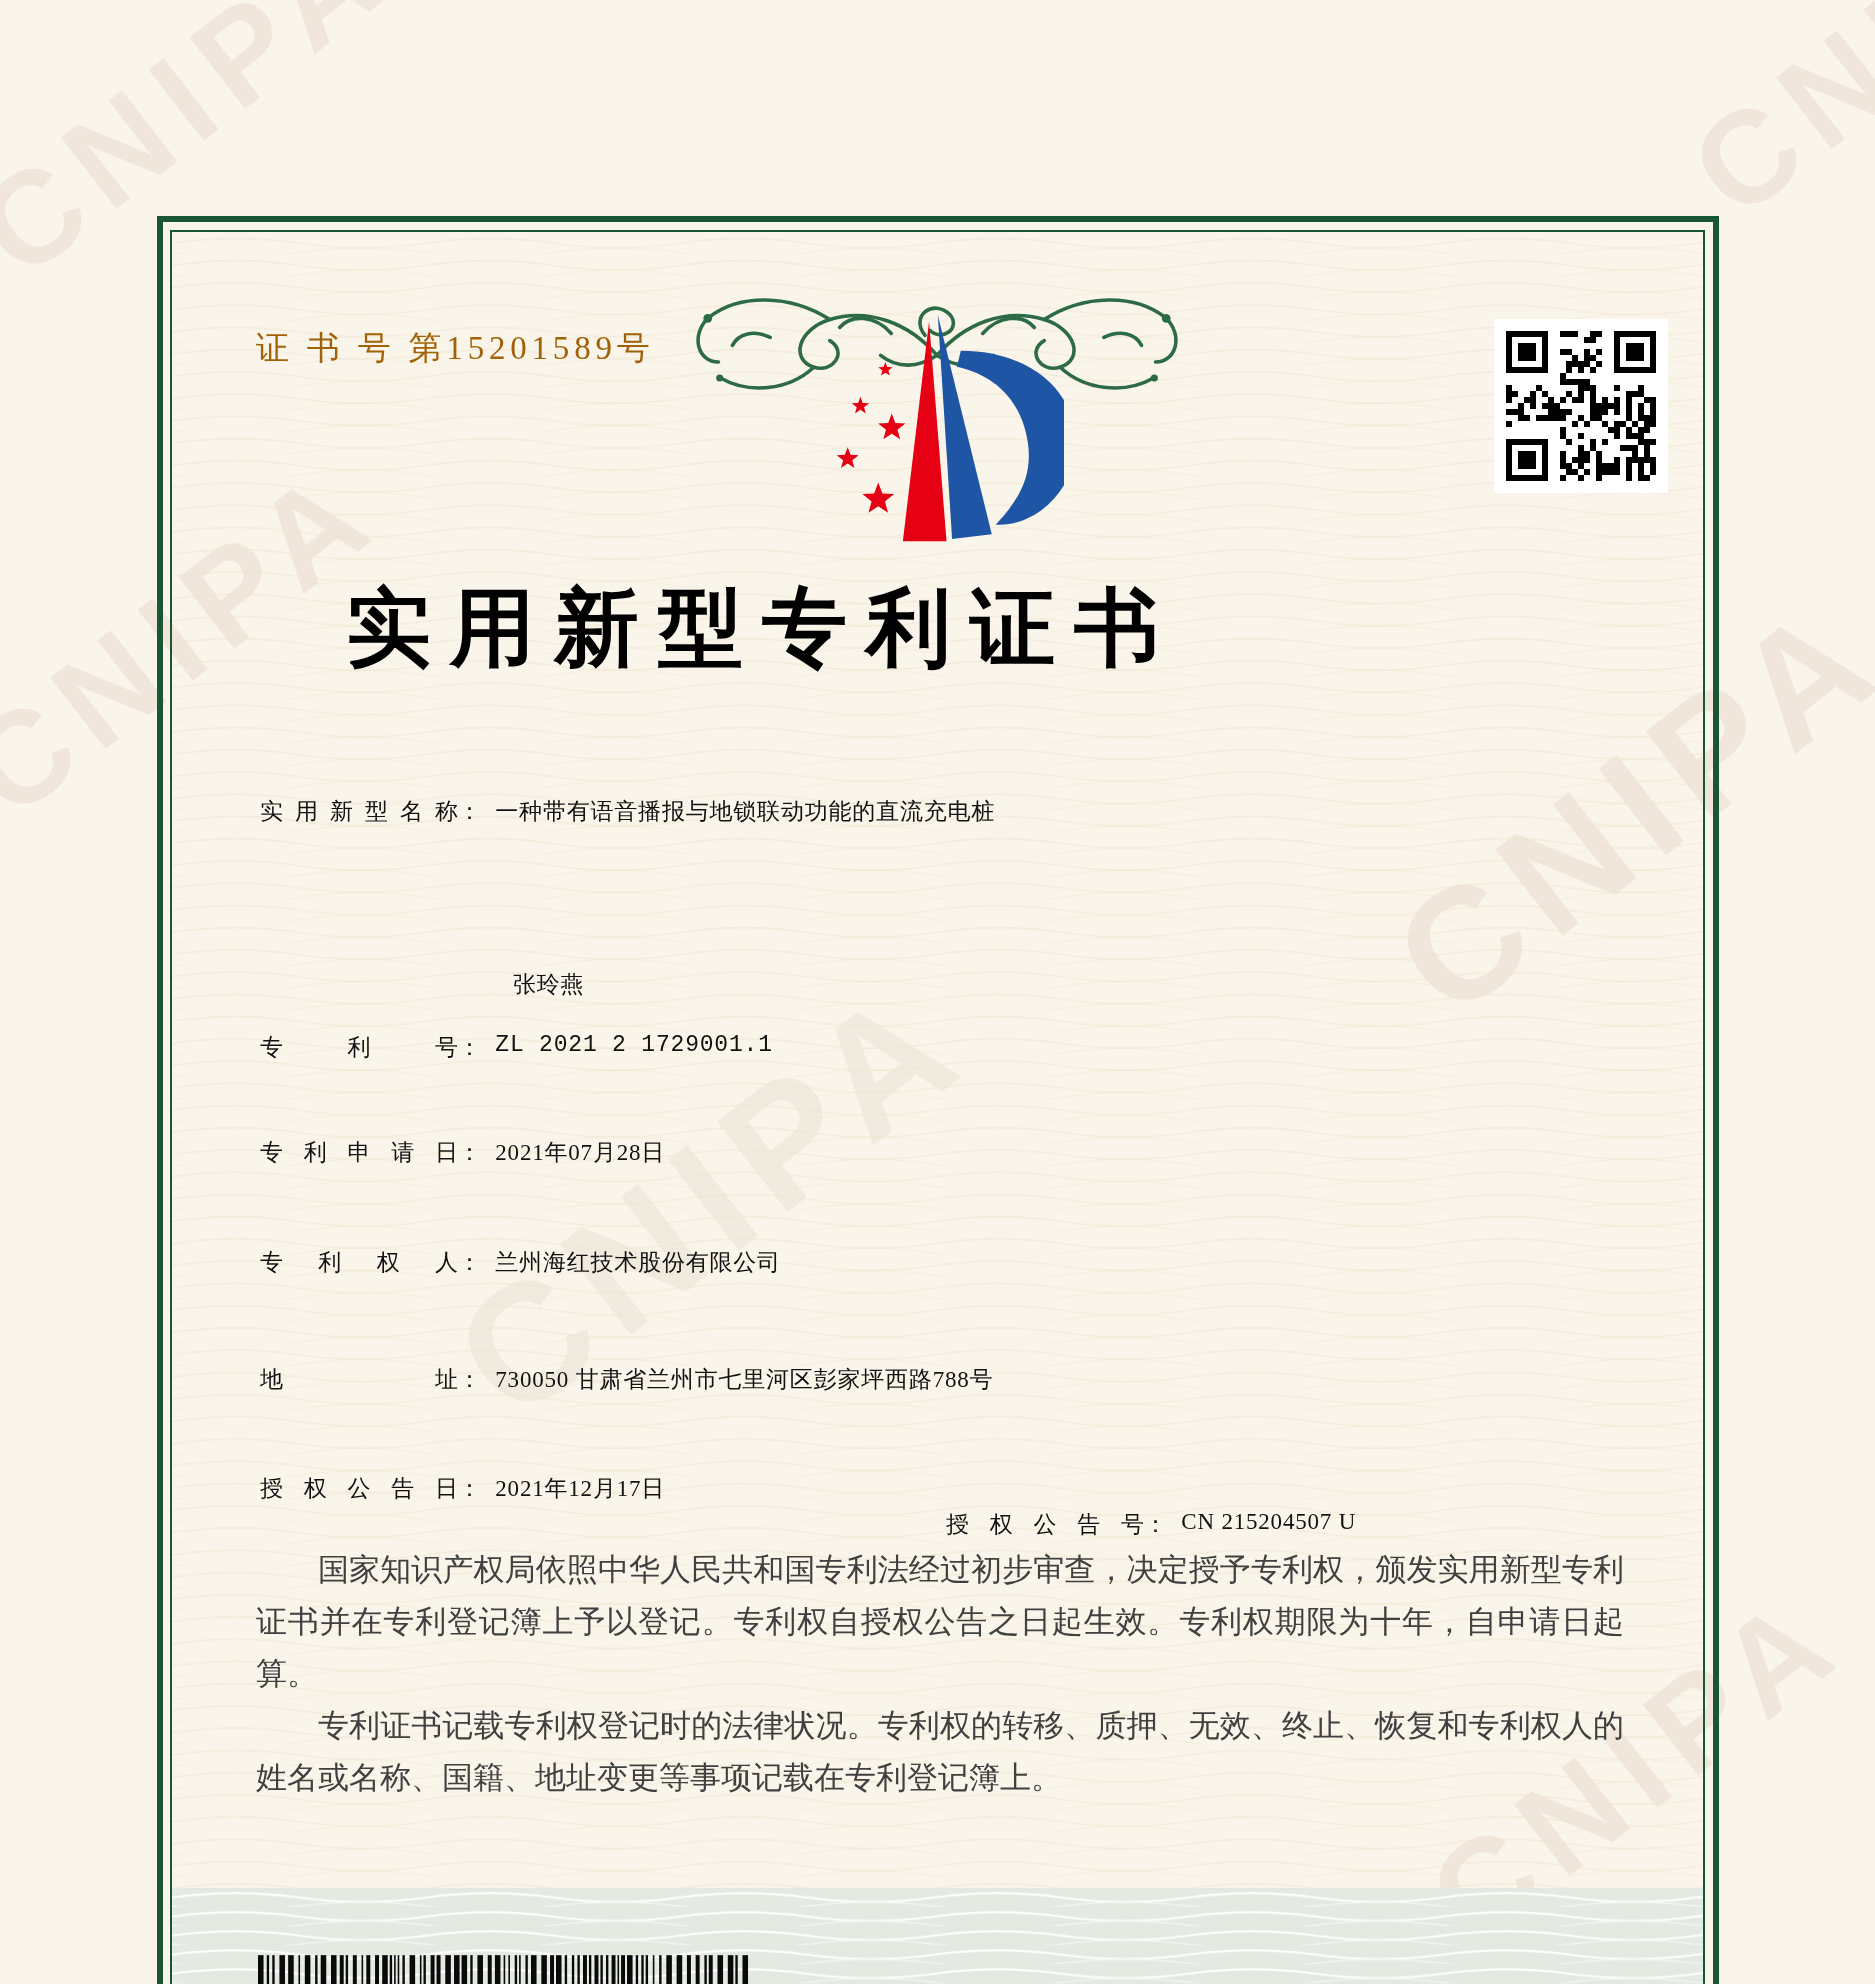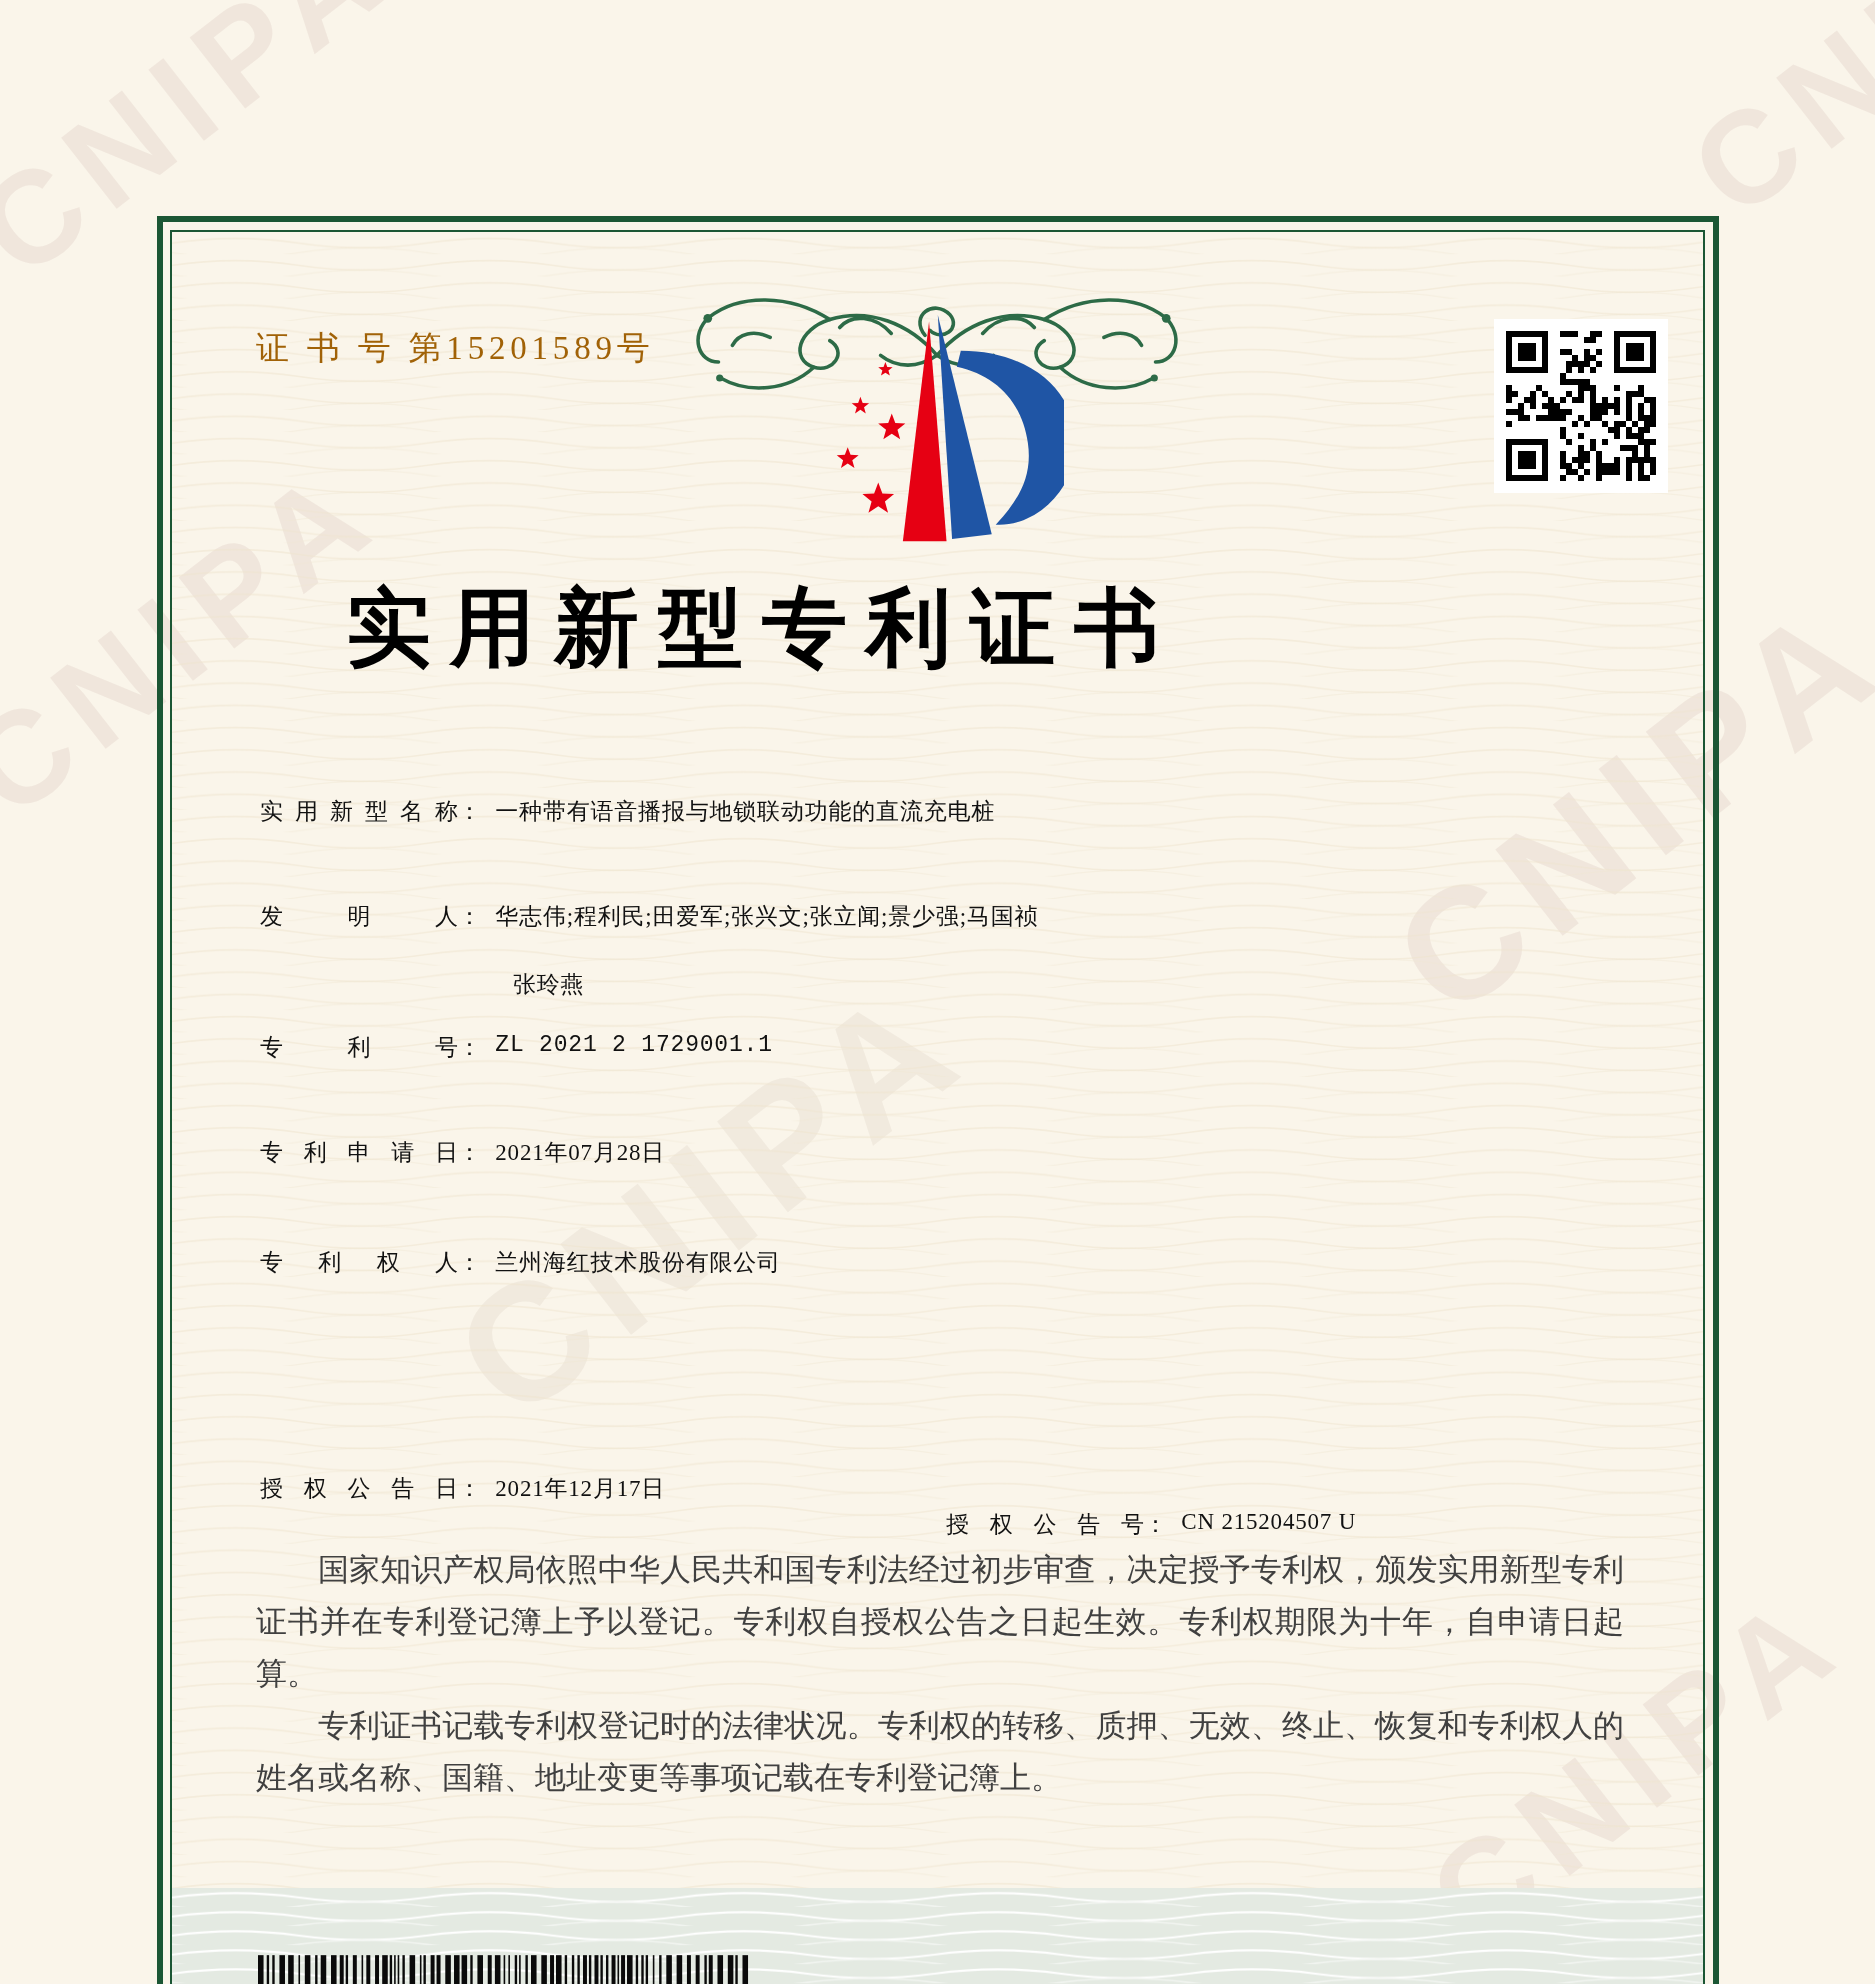--- a/index.html
+++ b/index.html
@@ -392,39 +392,39 @@
         <rect x="25" y="26" width="1" height="1" fill="#000"></rect>
       </svg>
   </div>
 
   <div class="title">实用新型专利证书</div>
 
   <div class="row" style="top:796px;">
     <span class="lbl">实用新型名称</span><span class="colon">：</span><span class="val">一种带有语音播报与地锁联动功能的直流充电桩</span>
   </div>
 
-  <div class="row" style="top:901px;">
-    <span class="lbl">发明人</span><span class="colon">：</span><span class="val">华志伟;程利民;田爱军;张兴文;张立闻;景少强;马国祯</span>
-  </div>
   <div class="row" style="top:969px; left:513px;">
     <span class="val" style="margin-left:0;">张玲燕</span>
   </div>
 
   <div class="row" style="top:1032px;font-family:Liberation Mono, monospace;">
     <span class="lbl">专利号</span><span class="colon">：</span><span class="val">ZL 2021 2 1729001.1</span>
   </div>
 
   <div class="row" style="top:1137px;">
     <span class="lbl">专利申请日</span><span class="colon">：</span><span class="val">2021年07月28日</span>
   </div>
 
   <div class="row" style="top:1247px;">
     <span class="lbl">专利权人</span><span class="colon">：</span><span class="val">兰州海红技术股份有限公司</span>
   </div>
 
+  <div class="row" style="top:1364px;">
+    <span class="lbl">地址</span><span class="colon">：</span><span class="val">730050 甘肃省兰州市七里河区彭家坪西路788号</span>
+  </div>
 
   <div class="row" style="top:1473px;">
     <span class="lbl">授权公告日</span><span class="colon">：</span><span class="val">2021年12月17日</span>
     <span class="pair2">
       <span class="lbl">授权公告号</span><span class="colon">：</span><span class="val">CN 215204507 U</span>
     </span>
   </div>
 
   <div class="paras">
     <p>国家知识产权局依照中华人民共和国专利法经过初步审查，决定授予专利权，颁发实用新型专利证书并在专利登记簿上予以登记。专利权自授权公告之日起生效。专利权期限为十年，自申请日起算。</p>

